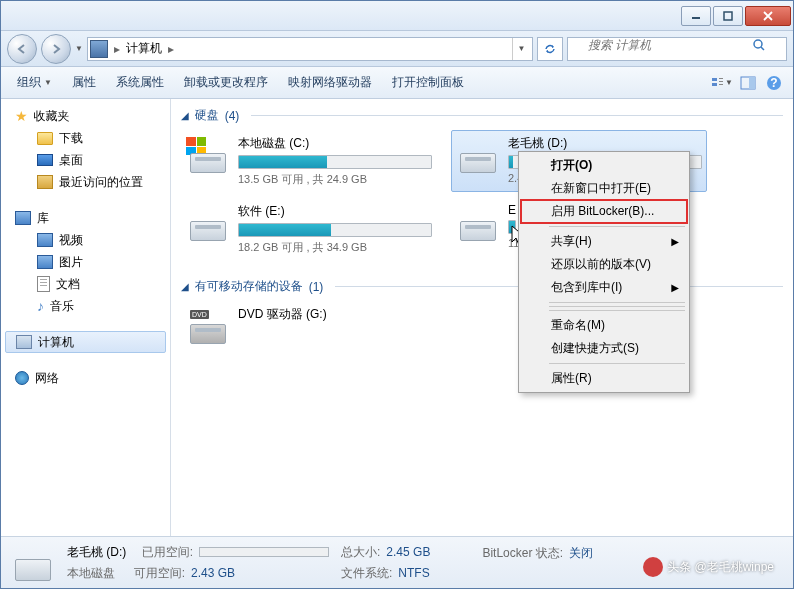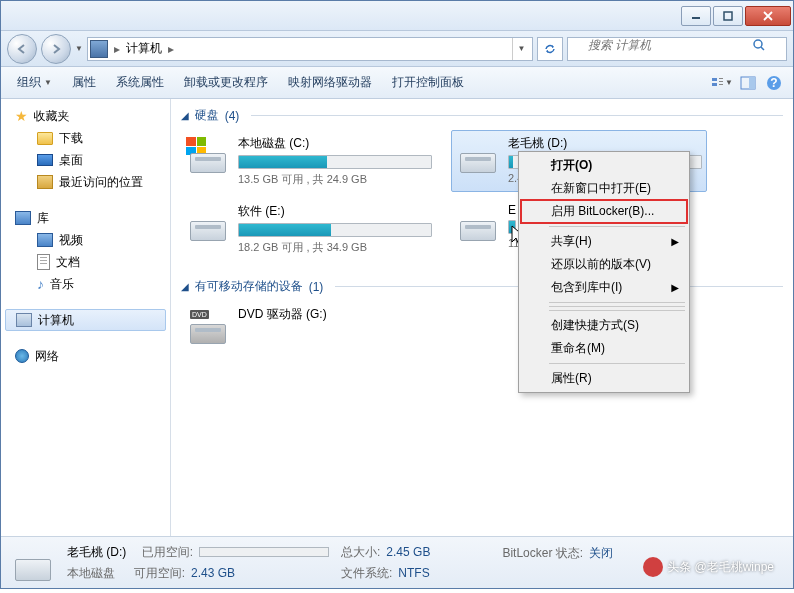--- a/index.html
+++ b/index.html
@@ -195,20 +195,24 @@
       <div class="tgroup">
         <div class="trow">
             <span class="tico-lib"></span>
             <span>库</span>
           </div>
         <div class="trow ind">
             <span class="tico-lib"></span>
             <span>视频</span>
           </div>
         <div class="trow ind">
+            <span class="tico-lib"></span>
+            <span>图片</span>
+          </div>
+        <div class="trow ind">
             <span class="tico-doc"></span>
             <span>文档</span>
           </div>
         <div class="trow ind">
             <span class="tico-music">♪</span>
             <span>音乐</span>
           </div>
       </div>
       <div class="tgroup">
         <div class="trow sel">
@@ -325,21 +329,21 @@
     <div class="scol">
       <div class="row">
           <span class="lbl">总大小:</span>
           <span class="val">2.45 GB</span>
         </div>
       <div class="row">
           <span class="lbl">文件系统:</span>
           <span class="val">NTFS</span>
         </div>
     </div>
-    <div class="scol" style="margin-left:60px">
+    <div class="scol" style="margin-left:40px">
       <div class="row">
           <span class="lbl">BitLocker 状态:</span>
           <span class="val">关闭</span>
         </div>
       <div class="row">&nbsp;</div>
     </div>
   </div>
 
   <div class="ctx">
     <div class="ctxrow bold">打开(O)</div>
@@ -351,22 +355,22 @@
         <span class="sub">▶</span>
       </div>
     <div class="ctxrow">还原以前的版本(V)</div>
     <div class="ctxrow">
         <span>包含到库中(I)</span>
         <span class="sub">▶</span>
       </div>
     <div class="ctxsep"></div>
     <div class="ctxsep"></div>
     <div class="ctxsep"></div>
+    <div class="ctxrow">重命名(M)</div>
     <div class="ctxrow">创建快捷方式(S)</div>
-    <div class="ctxrow">重命名(M)</div>
     <div class="ctxsep"></div>
     <div class="ctxrow">属性(R)</div>
   </div>
 
 </div>
 
 <div class="watermark">
     <span class="av"></span>
     <span>头条 @老毛桃winpe</span>
   </div>

